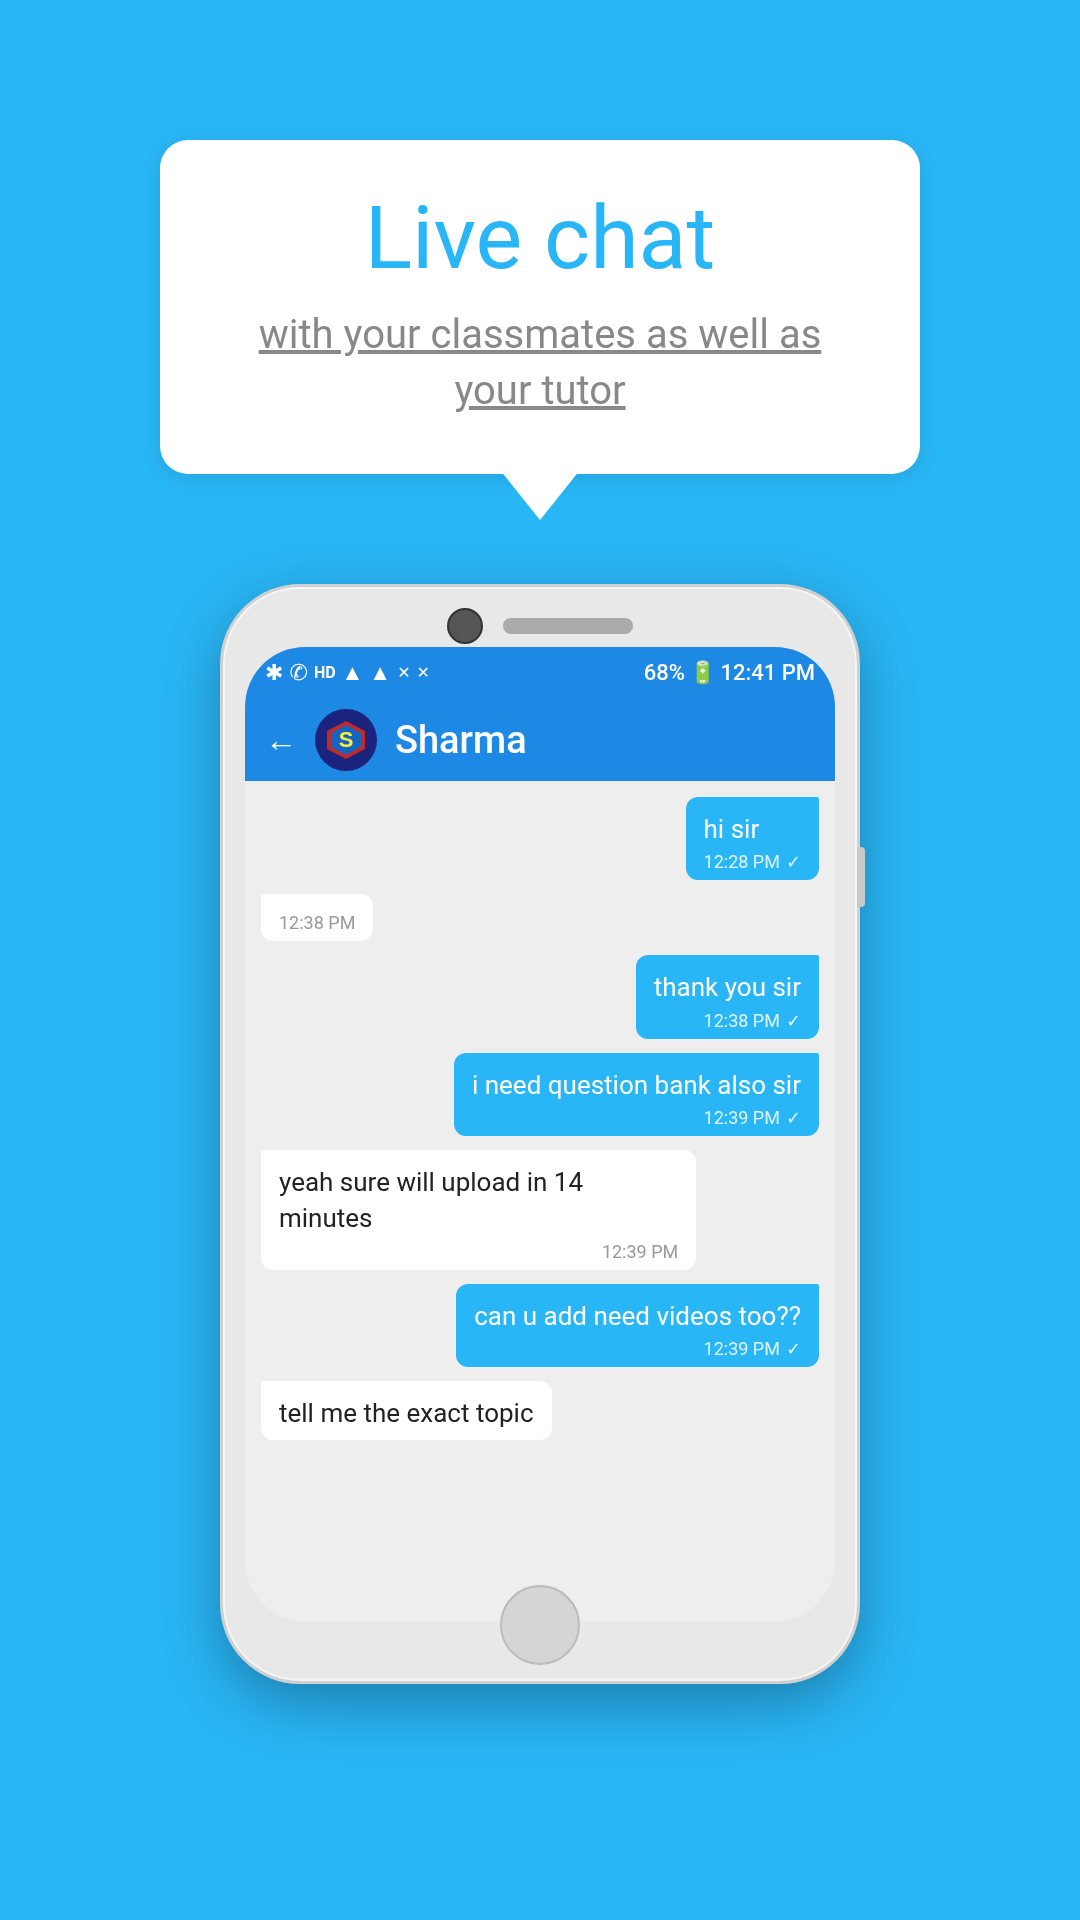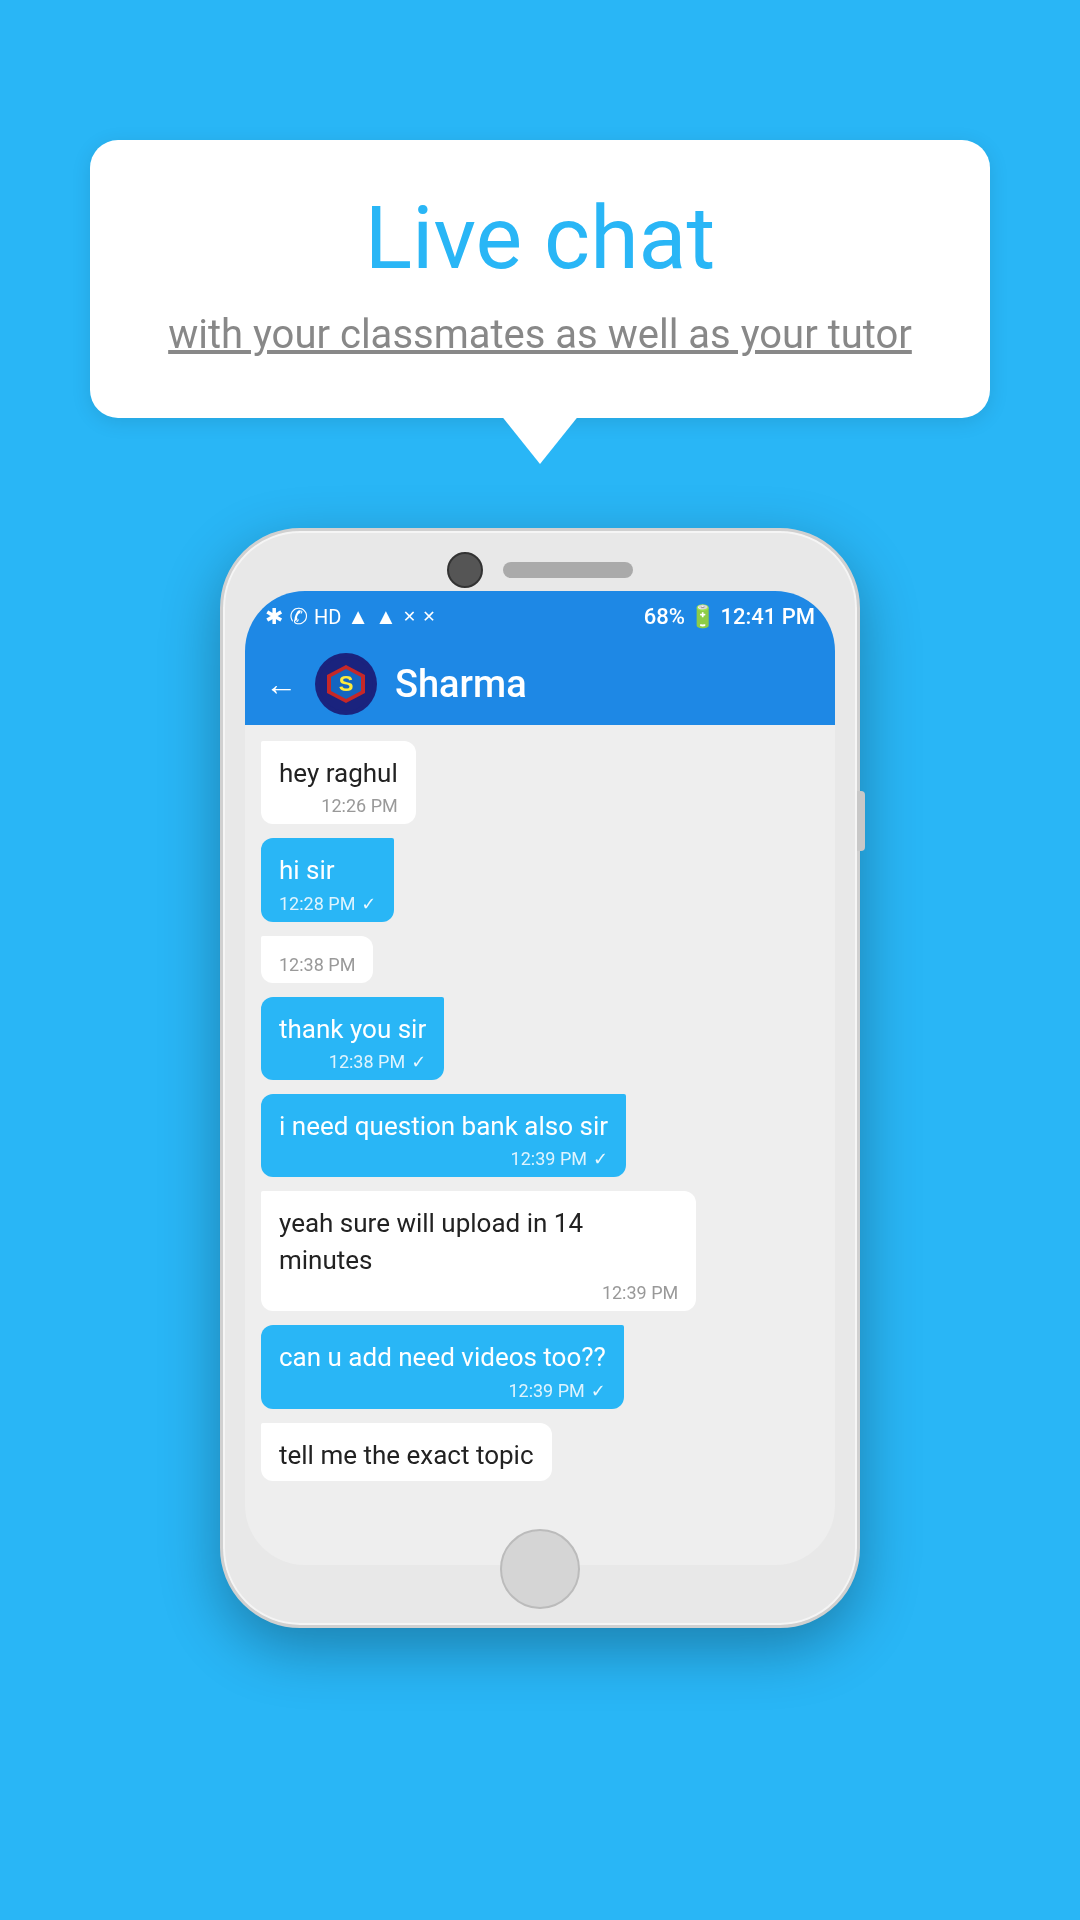--- a/index.html
+++ b/index.html
@@ -14,21 +14,21 @@
       font-family: 'Roboto', Arial, sans-serif;
       overflow: hidden;
     }
 
     
     .speech-bubble {
       background: white;
       border-radius: 28px;
       padding: 50px 70px 55px;
       margin-top: 140px;
-      width: 900px;
+      width: 760px;
       text-align: center;
       position: relative;
       box-shadow: 0 4px 20px rgba(0,0,0,0.1);
     }
     .speech-bubble::after {
       content: '';
       position: absolute;
       bottom: -46px;
       left: 50%;
       transform: translateX(-50%);
@@ -218,21 +218,21 @@
     
     .msg-row {
       display: flex;
     }
 
     .msg-row.received {
       justify-content: flex-start;
     }
 
     .msg-row.sent {
-      justify-content: flex-start;
+      justify-content: flex-end;
     }
 
     .msg-bubble {
       max-width: 78%;
       border-radius: 12px;
       padding: 14px 18px 8px;
       position: relative;
     }
 
     .msg-bubble.received {
@@ -304,21 +304,21 @@
       <div class="speaker"></div>
     </div>
 
     <div class="phone-screen">
       <div class="screen-content">
 
         <div class="status-bar">
           <div class="status-left">
             <span>✱</span>
             <span>✆</span>
-            <span style="font-size:20px;font-weight:normal;">HD</span>
+            <span style="font-size:16px;font-weight:bold;">HD</span>
             <span>▲</span>
             <span>▲</span>
             <span style="font-size:16px;">✕</span>
             <span style="font-size:16px;">✕</span>
           </div>
           <div class="status-right">
             <span>68%</span>
             <span>🔋</span>
             <span>12:41 PM</span>
           </div>
@@ -333,28 +333,20 @@
               <polygon points="27,8 46,18 46,36 27,46 8,36 8,18" fill="#c62828"></polygon>
               <polygon points="27,12 42,20 42,34 27,42 12,34 12,20" fill="#1565c0"></polygon>
               <text x="27" y="34" text-anchor="middle" fill="#ffeb3b" font-size="22" font-weight="bold" font-family="Arial">S</text>
             </svg>
           </div>
           <span class="contact-name">Sharma</span>
         </div>
 
         <div class="chat-area">
 
-          <div class="msg-row received">
-            <div class="msg-bubble received">
-              <div class="msg-text">hey raghul</div>
-              <div class="msg-meta">
-                <span class="msg-time">12:26 PM</span>
-              </div>
-            </div>
-          </div>
 
           <div class="msg-row sent">
             <div class="msg-bubble sent">
               <div class="msg-text">hi sir</div>
               <div class="msg-meta">
                 <span class="msg-time">12:28 PM</span>
                 <span class="msg-check">✓</span>
               </div>
             </div>
           </div>

